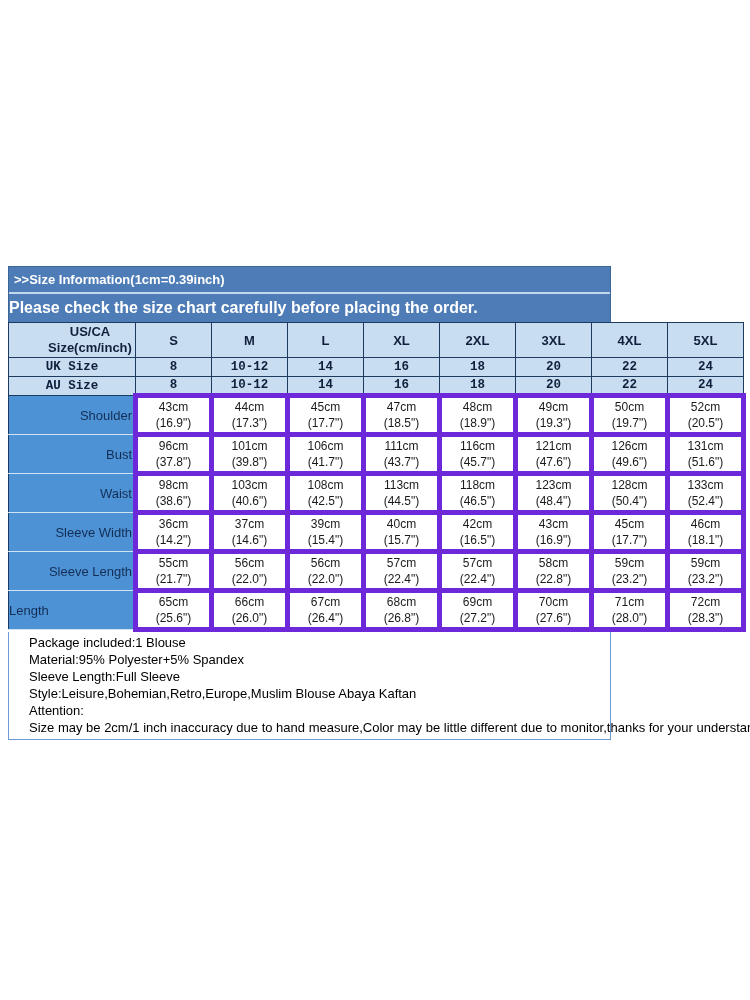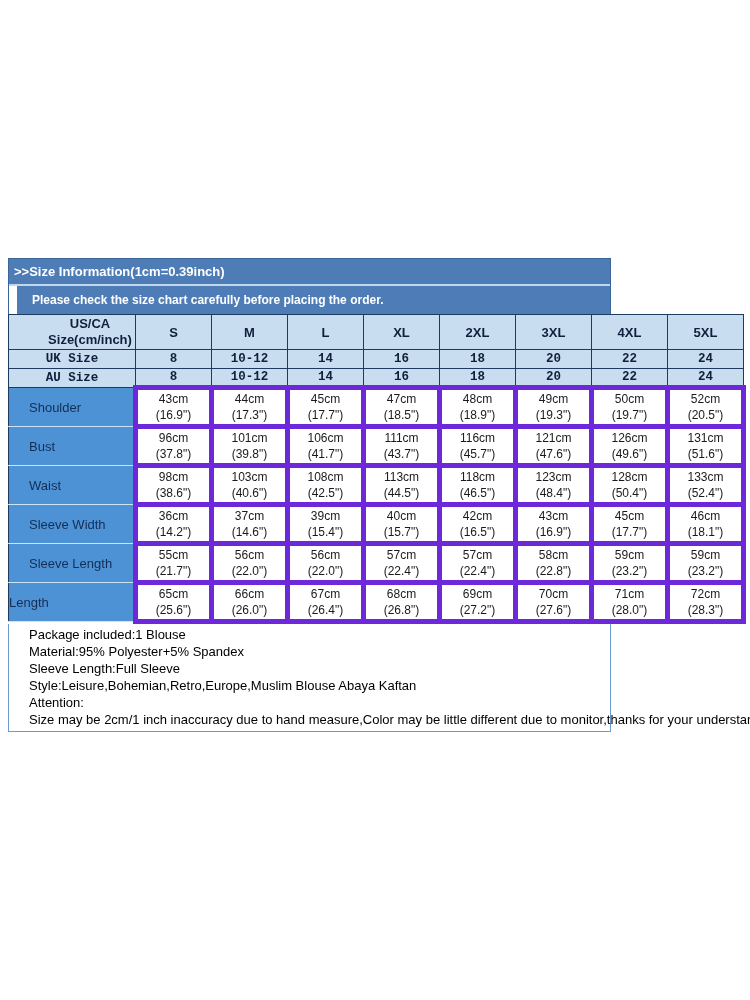--- a/index.html
+++ b/index.html
@@ -11,21 +11,21 @@
   .page {
     position: relative;
     width: 750px;
     height: 1000px;
     background: #ffffff;
     overflow: hidden;
   }
   .sheet {
     position: absolute;
     left: 8px;
-    top: 258px;
+    top: 266px;
     width: 603px;
   }
   .band-block {
     border: 1px solid #3a6596;
     border-bottom: none;
     box-sizing: border-box;
   }
   .band {
     background: #4d7cb6;
     color: #ffffff;
@@ -37,24 +37,23 @@
     font-size: 13px;
     padding-left: 5px;
   }
   .band-sep {
     height: 2px;
     background: #c3d7ec;
   }
   .band2 {
     height: 28px;
     line-height: 28px;
-    font-size: 12px;
-    padding-left: 15px;
+    font-size: 16px;
+    padding-left: 0;
     white-space: nowrap;
-    margin-left: 8px;
   }
   table.size-table {
     border-collapse: collapse;
     width: 738px;
     table-layout: fixed;
   }
   table.size-table td {
     box-sizing: border-box;
     overflow: hidden;
   }
@@ -71,21 +70,21 @@
   tr.hdr-row { height: 35px; }
   tr.size-row { height: 19px; }
   tr.size-row td { font-size: 12.5px; font-family: Liberation Mono, monospace; }
   td.corner .ln { line-height: 16px; padding-left: 36px; }
   
   tr.m-row { height: 36px; }
   td.m-label {
     background: #4e92d6;
     color: #132e55;
     font-size: 13px;
-    text-align: left;
+    text-align: right;
     padding-left: 20px;
     vertical-align: middle;
     border: 1px solid;
     border-color: #cfe3f5 #1f3a5f #cfe3f5 #1f3a5f;
   }
   tr.m-row:last-child td.m-label {
     text-align: left;
     padding-left: 0;
   }
   td.m-cell {

